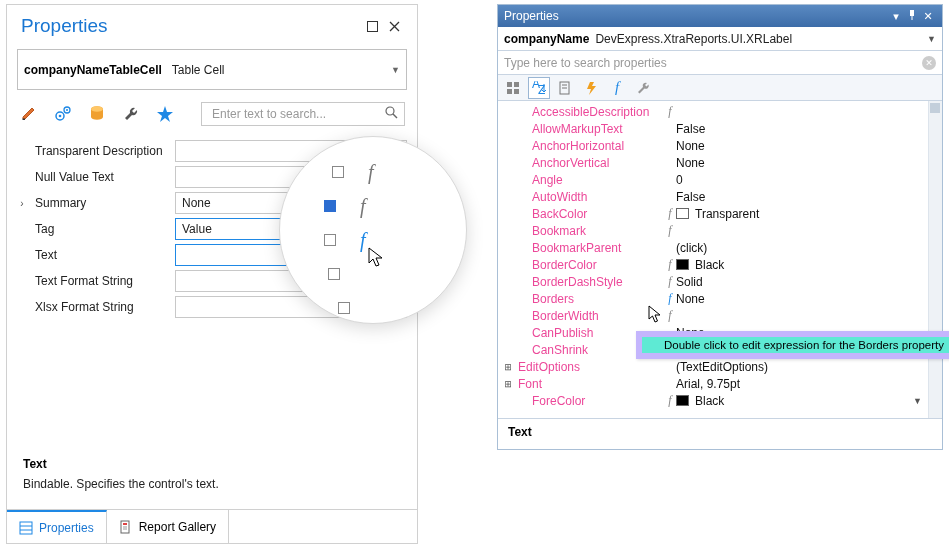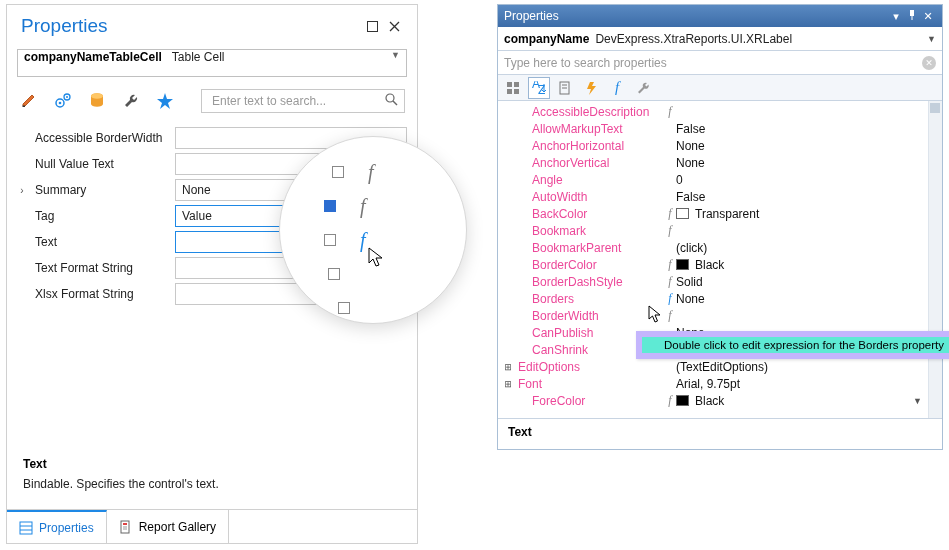--- a/index.html
+++ b/index.html
@@ -3,21 +3,21 @@
 <meta charset="utf-8">
 <style>
 *{box-sizing:border-box;margin:0;padding:0;font-family:"Segoe UI",Arial,sans-serif;font-size:12px}
 body{background:#fff;width:949px;height:550px;position:relative;overflow:hidden}
 
 
 .left-panel{position:absolute;left:6px;top:4px;width:412px;height:540px;border:1px solid #d0d0d0;background:#fff;display:flex;flex-direction:column}
 .lp-header{display:flex;align-items:center;padding:10px 12px 8px 14px}
 .lp-title{font-size:19px;color:#1976d2;flex:1}
 .lp-win-btn{width:22px;height:22px;display:flex;align-items:center;justify-content:center;color:#333;cursor:default}
-.lp-object{margin:4px 10px 8px 10px;border:1px solid #c0c0c0;height:28px;display:flex;padding:0 6px;position:relative}
+.lp-object{margin:4px 10px 8px 10px;border:1px solid #c0c0c0;height:41px;display:flex;align-items:center;padding:0 6px;position:relative}
 .lp-object .bold{font-weight:bold;margin-right:10px}
 .lp-object .type{color:#222}
 .lp-object .dd{position:absolute;right:6px;color:#666;font-size:9px}
 .lp-toolbar{display:flex;align-items:center;padding:4px 12px 8px 12px;gap:14px}
 .lp-tb-icon{width:20px;height:20px;display:flex;align-items:center;justify-content:center}
 .lp-search{flex:1;border:1px solid #c8c8c8;height:24px;display:flex;align-items:center;padding:0 10px;color:#999;position:relative;margin-left:12px}
 .lp-search .mag{position:absolute;right:6px;color:#666}
 
 .lp-grid{padding:4px 10px 0 10px}
 .lp-row{display:flex;align-items:center;height:26px;gap:6px}
@@ -151,21 +151,21 @@
             <circle cx="5" cy="5" r="4" fill="none" stroke="#666" stroke-width="1.2"></circle>
             <line x1="8" y1="8" x2="12" y2="12" stroke="#666" stroke-width="1.4"></line>
           </svg>
       </span>
     </div>
   </div>
 
   <div class="lp-grid">
     <div class="lp-row">
         <span class="expander"></span>
-        <span class="lbl">Accessible BorderWidth</span>
+        <span class="lbl">Transparent Description</span>
         <div class="val"></div>
       </div>
     <div class="lp-row">
         <span class="expander"></span>
         <span class="lbl">Null Value Text</span>
         <div class="val"></div>
       </div>
     <div class="lp-row">
         <span class="expander">›</span>
         <span class="lbl">Summary</span>

